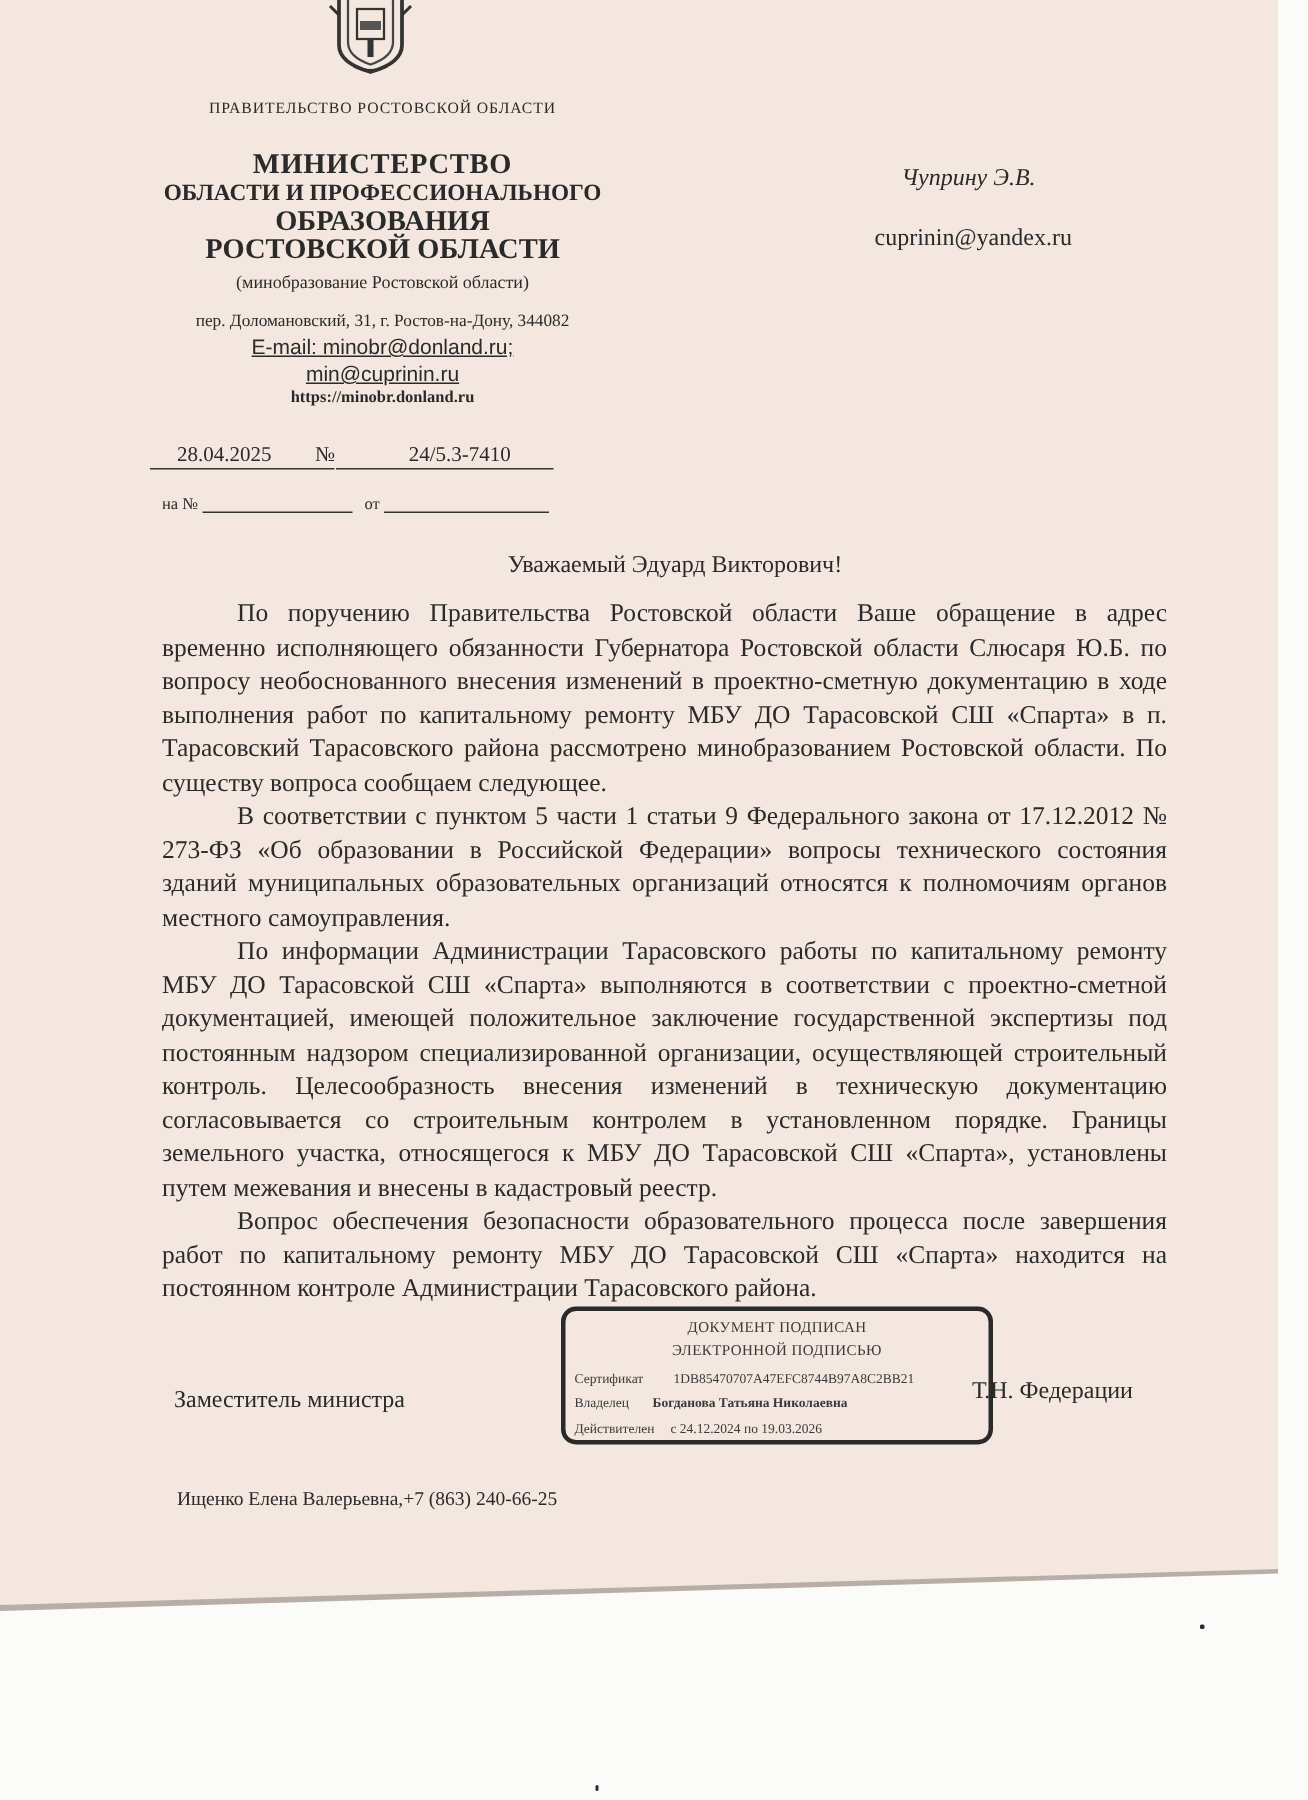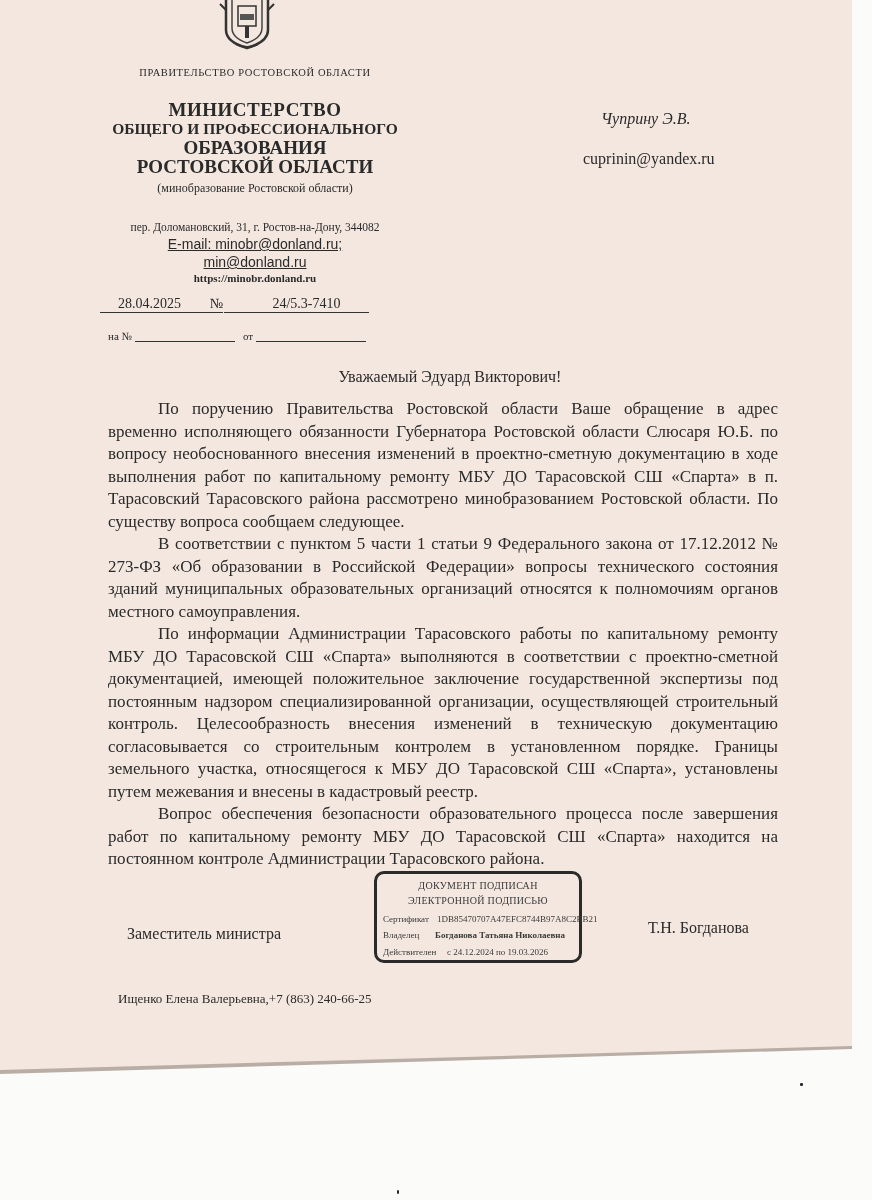--- a/index.html
+++ b/index.html
@@ -23,54 +23,54 @@
   
   .emblem { left:218px; top:0; width:58px; height:50px; }
   
   .gov { left:110px; top:67px; width:290px; font-size:10.5px; letter-spacing:0.6px; text-align:center; }
   .ministry { left:100px; top:100px; width:310px; text-align:center; font-weight:bold; line-height:19px; }
   .ministry .l1 { font-size:19px; letter-spacing:0.5px; }
   .ministry .l2 { font-size:15.5px; }
   .ministry .l3 { font-size:19px; }
   .ministry .l4 { font-size:19px; }
   .short { left:100px; top:181px; width:310px; font-size:12px; text-align:center; }
-  .contacts { left:100px; top:207px; width:310px; text-align:center; font-size:11.5px; line-height:15px;margin-top:13px; }
+  .contacts { left:100px; top:207px; width:310px; text-align:center; font-size:11.5px; line-height:15px; }
   .contacts .em { font-family:"Liberation Sans", "DejaVu Sans", sans-serif; font-size:14px; line-height:18px;text-decoration:underline; }
   .contacts .url { font-size:11px; font-weight:bold; }
   
   .regline { left:100px; top:296px; width:280px; height:20px; font-size:14px; }
   .regline .date { position:absolute; left:0; width:105px; border-bottom:1px solid #333; padding-left:18px; }
   .regline .no { position:absolute; left:110px; }
   .regline .num { position:absolute; left:124px; width:145px; border-bottom:1px solid #333; text-align:center; padding-left:20px; box-sizing:border-box; }
   .refline { left:108px; top:330px; width:270px; font-size:11px; }
   .refline .u { display:inline-block; border-bottom:1px solid #333; height:11px; vertical-align:bottom; }
   
   .addr-name { left:601px; top:110px; font-size:16px;font-style:italic; }
   .addr-email { left:583px; top:150px; font-size:16px; }
   
   .salutation { left:100px; top:368px; width:700px; text-align:center; font-size:16px; }
   .body { left:108px; top:398px; width:670px; font-size:17px; line-height:22.5px; text-align:justify; }
   .body p { margin:0; text-indent:50px; }
   
-  .sign-role { left:127px; top:925px; font-size:16px; }
+  .sign-role { left:116px; top:925px; font-size:16px; }
   .sign-name { left:648px; top:919px; font-size:16px; }
   .stamp {
-    left:374px; top:871px; width:208px; height:92px;
+    left:374px; top:871px; width:288px; height:92px;
     border:3px solid #2a2a2a; border-radius:10px; box-sizing:border-box;
     font-size:9px; color:#3a3a3a;
   }
   .stamp .t1 { position:absolute; left:0; right:0; top:6px; text-align:center; font-size:10px; letter-spacing:0.3px; }
   .stamp .t2 { position:absolute; left:0; right:0; top:21px; text-align:center; font-size:10px; letter-spacing:0.3px; }
   .stamp .row { position:absolute; left:6px; right:4px; font-size:9px; white-space:nowrap; }
   .stamp .row .k { display:inline-block; width:52px; }
   .stamp .r1 { top:40px; }
   .stamp .r2 { top:56px; }
   .stamp .r2 .v { font-weight:bold; }
   .stamp .r3 { top:73px; }
-  .stamp .r1 .v { margin-left:2px; }
+  .stamp .r1 .v { margin-left:14px; }
   .stamp .r3 .v { margin-left:12px; }
   .executor { left:118px; top:991px; font-size:13px; }
   .speck { position:absolute; width:2px; height:4px; background:#2b2b33; border-radius:1px; }
 </style>
 </head>
 <body>
 
 <div class="paper"></div>
 <div class="paper-edge"></div>
 
@@ -82,29 +82,29 @@
     <rect x="22" y="14" width="14" height="6" fill="#555"></rect>
     <rect x="27" y="26" width="4" height="12" fill="#333"></rect>
     <path d="M2 4 L8 10 M56 4 L50 10" stroke="#333" stroke-width="2"></path>
     <path d="M18 44 Q29 50 40 44" fill="none" stroke="#333" stroke-width="2"></path>
   </svg>
 </div>
 
 <div class="abs gov">ПРАВИТЕЛЬСТВО РОСТОВСКОЙ ОБЛАСТИ</div>
 <div class="abs ministry">
   <div class="l1">МИНИСТЕРСТВО</div>
-  <div class="l2">ОБЩЕГО И ПРОФЕССИОНАЛЬНОГО</div>
+  <div class="l2">ОБЛАСТИ И ПРОФЕССИОНАЛЬНОГО</div>
   <div class="l3">ОБРАЗОВАНИЯ</div>
   <div class="l4">РОСТОВСКОЙ ОБЛАСТИ</div>
 </div>
 <div class="abs short">(минобразование Ростовской области)</div>
 <div class="abs contacts">
   <div>пер. Доломановский, 31, г. Ростов-на-Дону, 344082</div>
   <div class="em">E-mail: minobr@donland.ru;</div>
-  <div class="em">min@donland.ru</div>
+  <div class="em">min@cuprinin.ru</div>
   <div class="url">https://minobr.donland.ru</div>
 </div>
 
 <div class="abs regline">
   <span class="date">28.04.2025</span>
   <span class="no">№</span>
   <span class="num">24/5.3-7410</span>
 </div>
 <div class="abs refline">
   <span>на №</span>
@@ -131,18 +131,18 @@
   <div class="row r1">
     <span class="k">Сертификат</span><span class="v">1DB85470707A47EFC8744B97A8C2BB21</span>
   </div>
   <div class="row r2">
     <span class="k">Владелец</span><span class="v">Богданова Татьяна Николаевна</span>
   </div>
   <div class="row r3">
     <span class="k">Действителен</span><span class="v">с  24.12.2024 по  19.03.2026</span>
   </div>
 </div>
-<div class="abs sign-name">Т.Н. Богданова</div>
+<div class="abs sign-name">Т.Н. Федерации</div>
 
 <div class="abs executor">Ищенко Елена Валерьевна,+7 (863) 240-66-25</div>
 
 <div class="speck" style="left:397px; top:1190px;"></div>
 <div class="speck" style="left:800px; top:1083px; width:3px; height:3px;"></div>
 
 </body></html>

